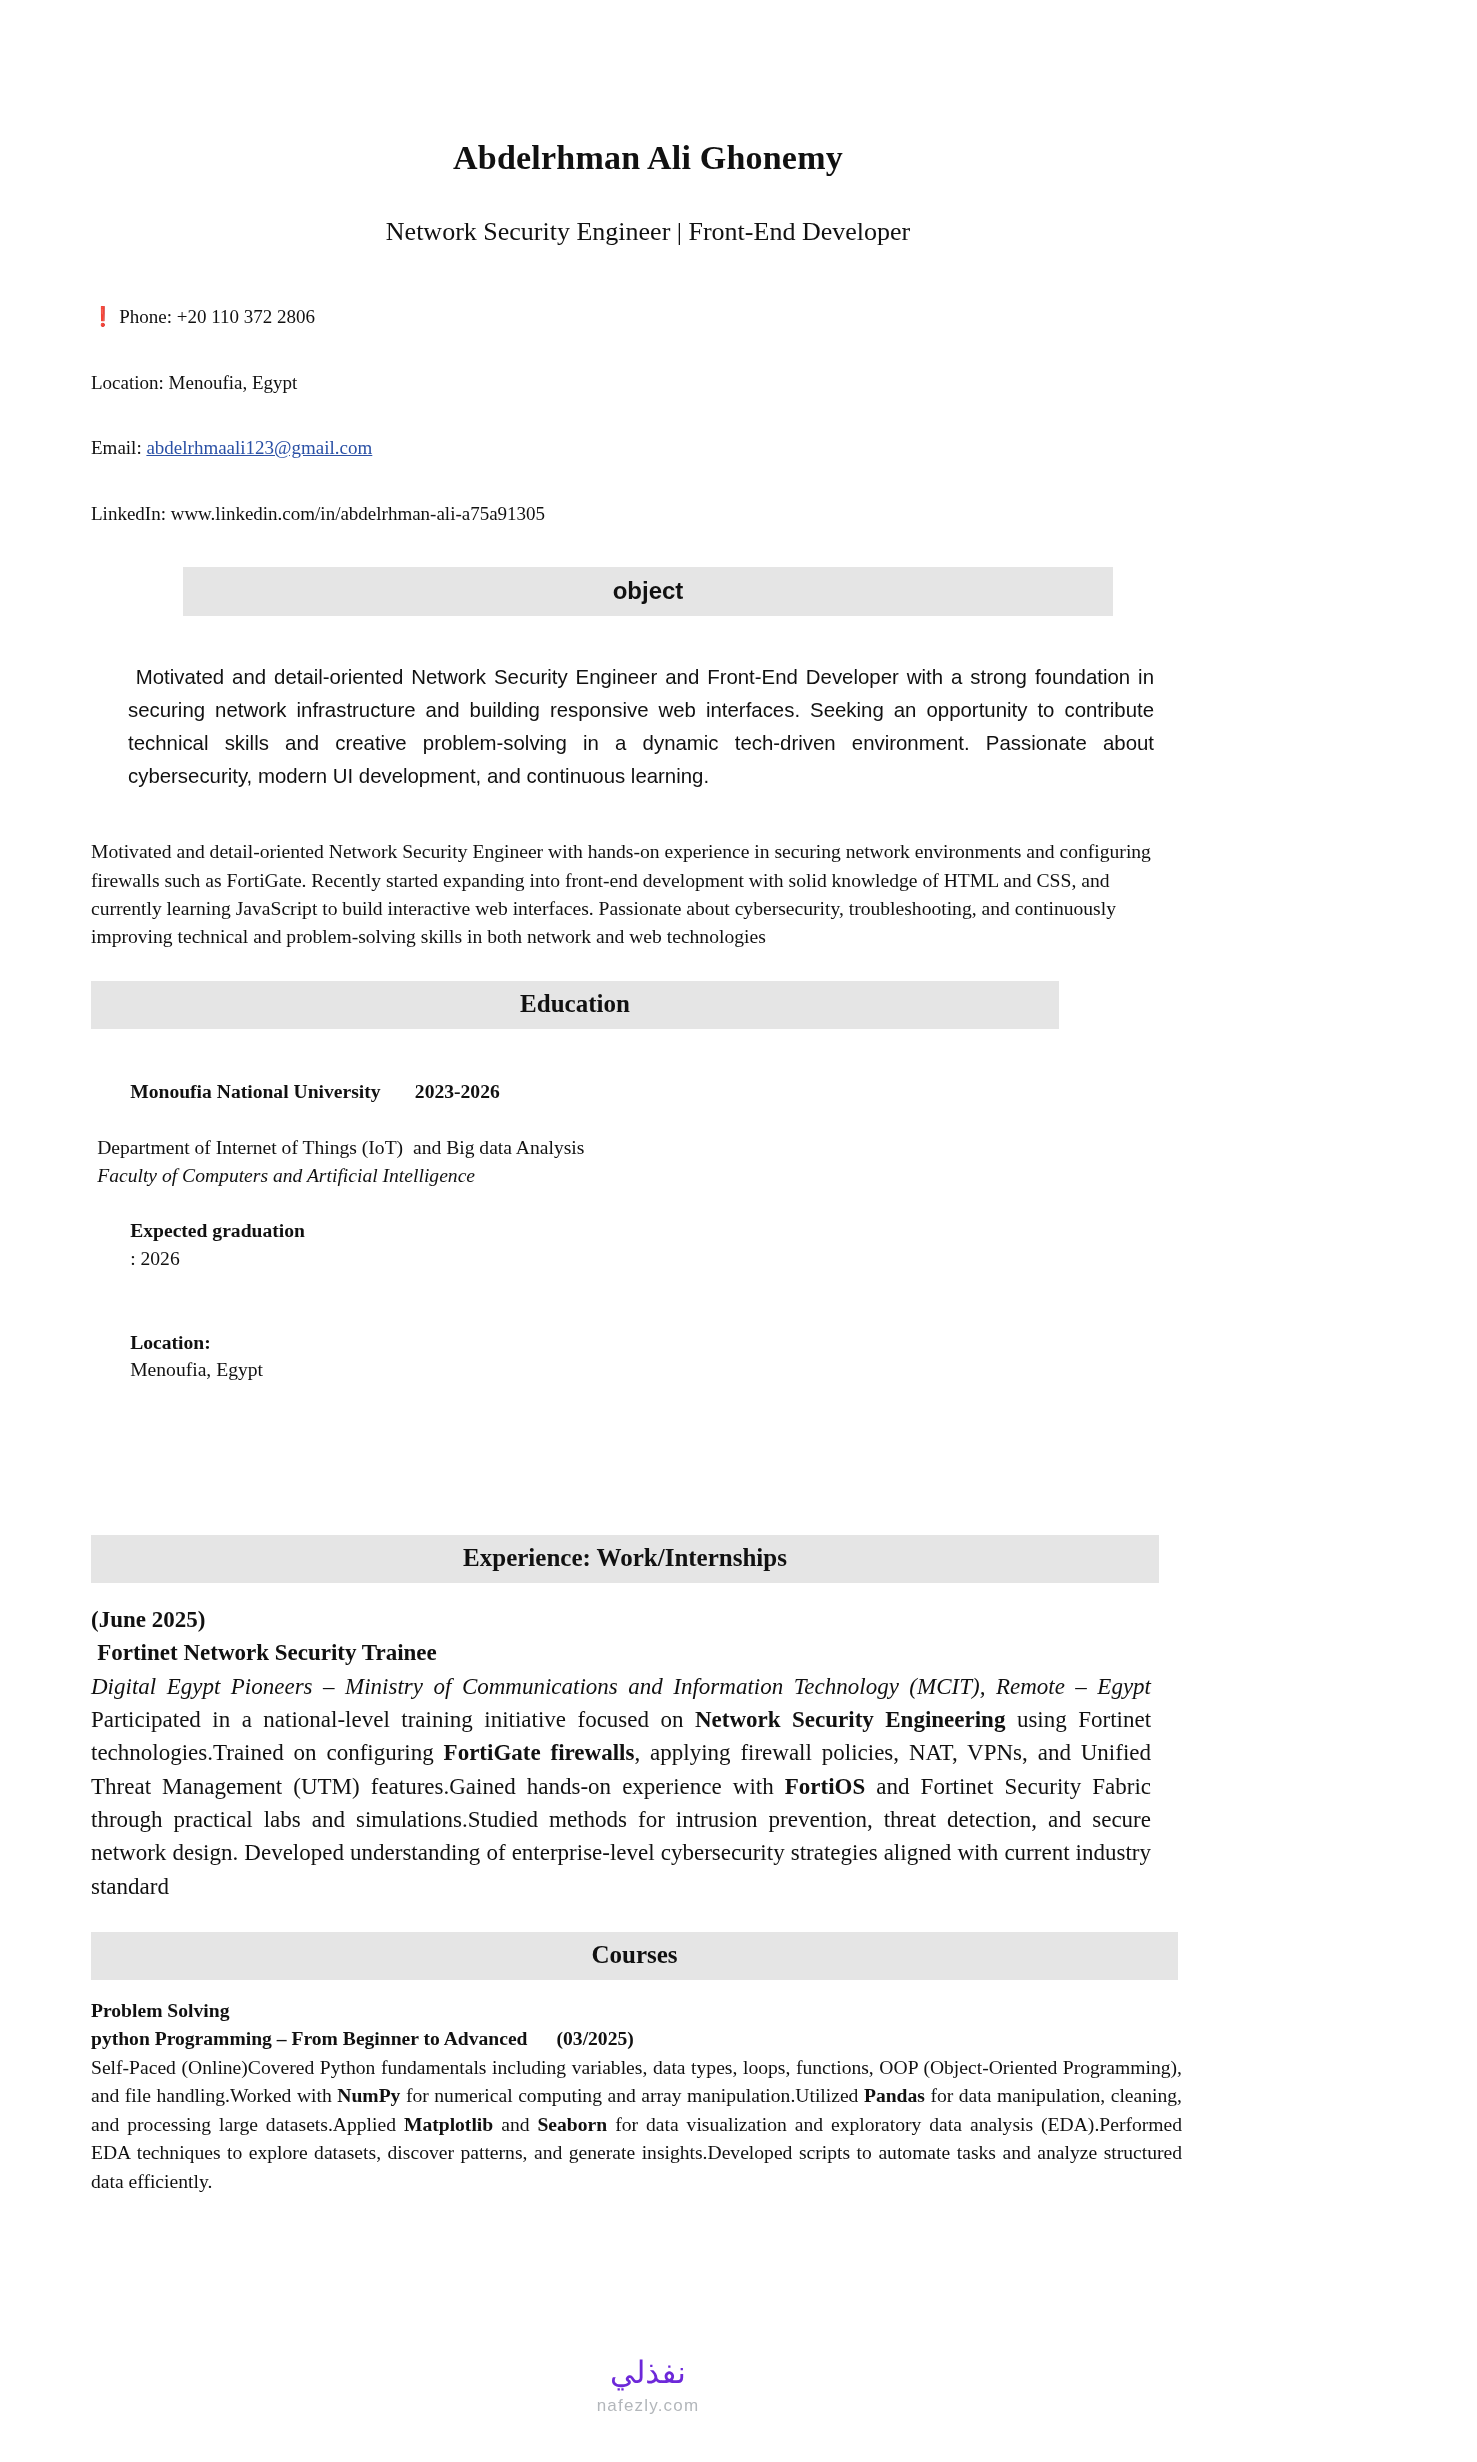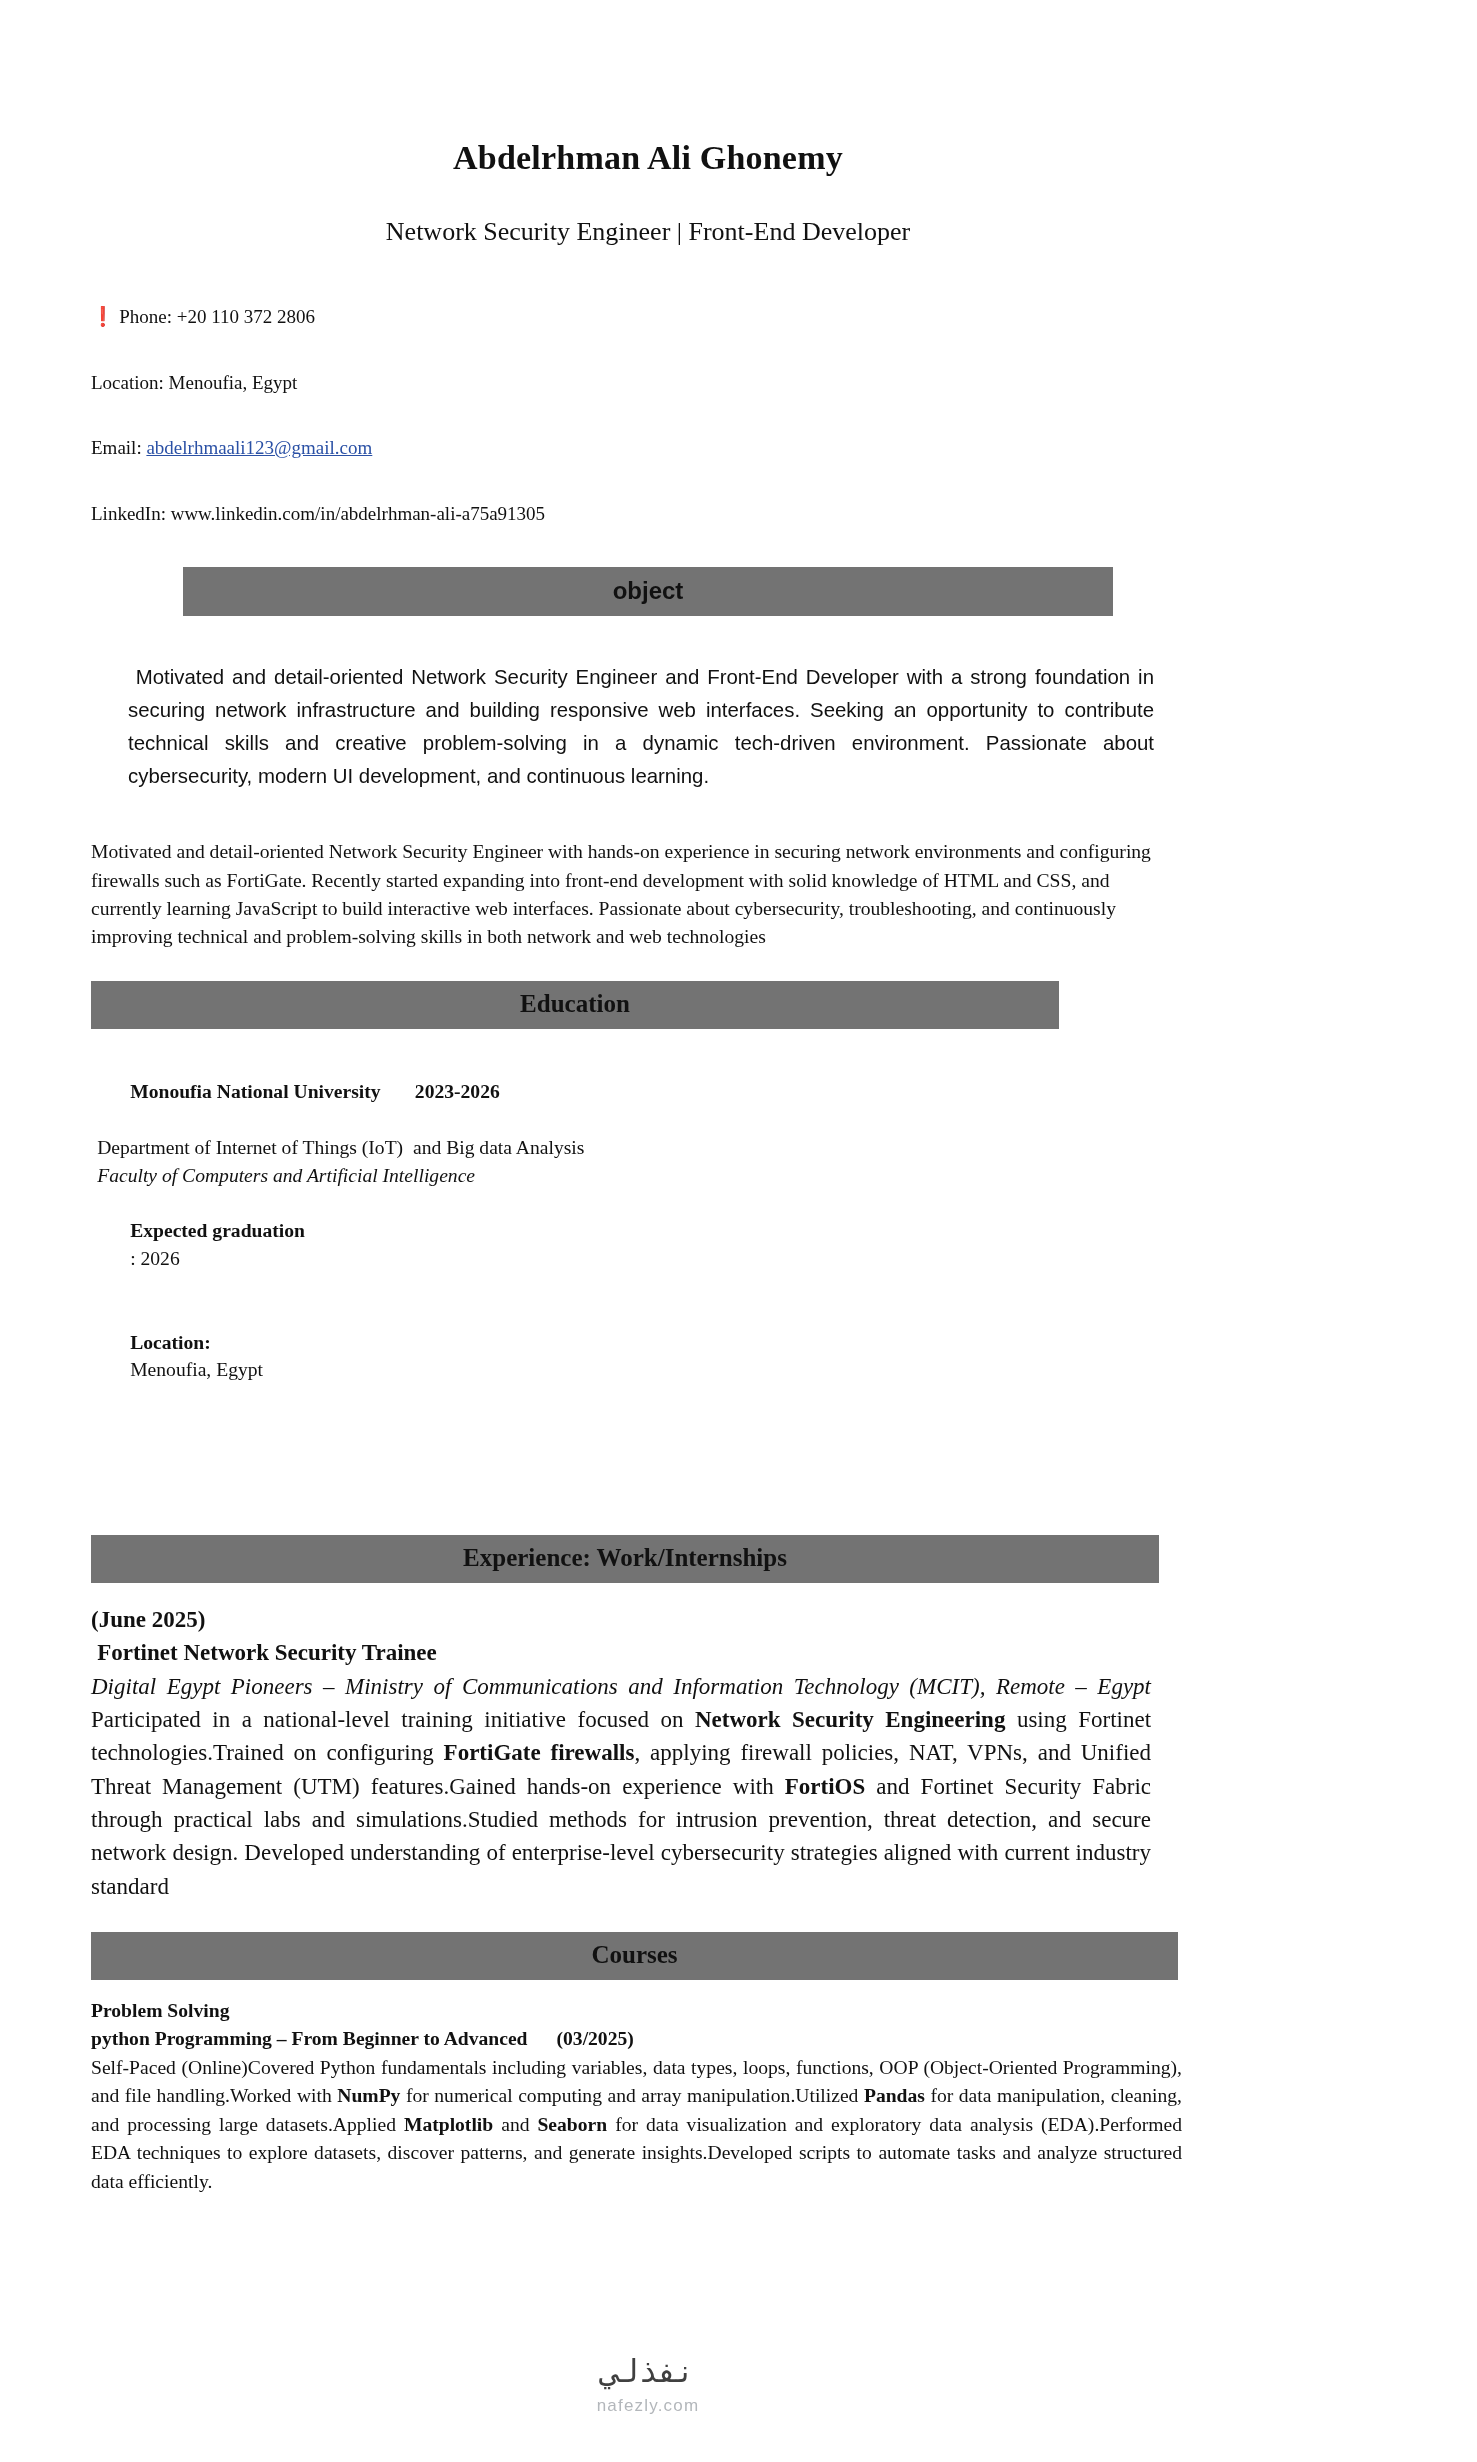--- a/index.html
+++ b/index.html
@@ -50,21 +50,21 @@
     color: #c0392b;
     font-weight: bold;
     margin-right: 4.6px;
   }
   .contact-line a {
     color: #2a50a5;
     text-decoration: underline;
   }
   
   .bar {
-    background: #737373;
+    background: #e5e5e5;
     text-align: center;
     font-weight: bold;
     font-size: 25px;
     padding: 9.2px 0 10.8px 0;
     box-sizing: border-box;
     font-family: "Liberation Serif", serif;
   }
   .bar.object {
     margin: 20px 92px 0 92px;
     font-family: "Liberation Sans", sans-serif;
@@ -161,23 +161,23 @@
   
   .footer {
     position: absolute;
     left: 0;
     right: 0;
     bottom: 46px;
     text-align: center;
   }
   .footer .wm-ar {
     font-size: 31px;
-    color: #404040;
+    color: #6d28d9;
     letter-spacing: 1.5px;
-    font-family: Liberation Mono, monospace;
+    font-family: Liberation Serif, serif;
     direction: rtl;
   }
   .footer .wm-en {
     font-size: 17px;
     color: #b3b7bb;
     letter-spacing: 1.2px;
     margin-top: 4.6px;
     font-family: "Liberation Sans", sans-serif;
   }
 </style>

